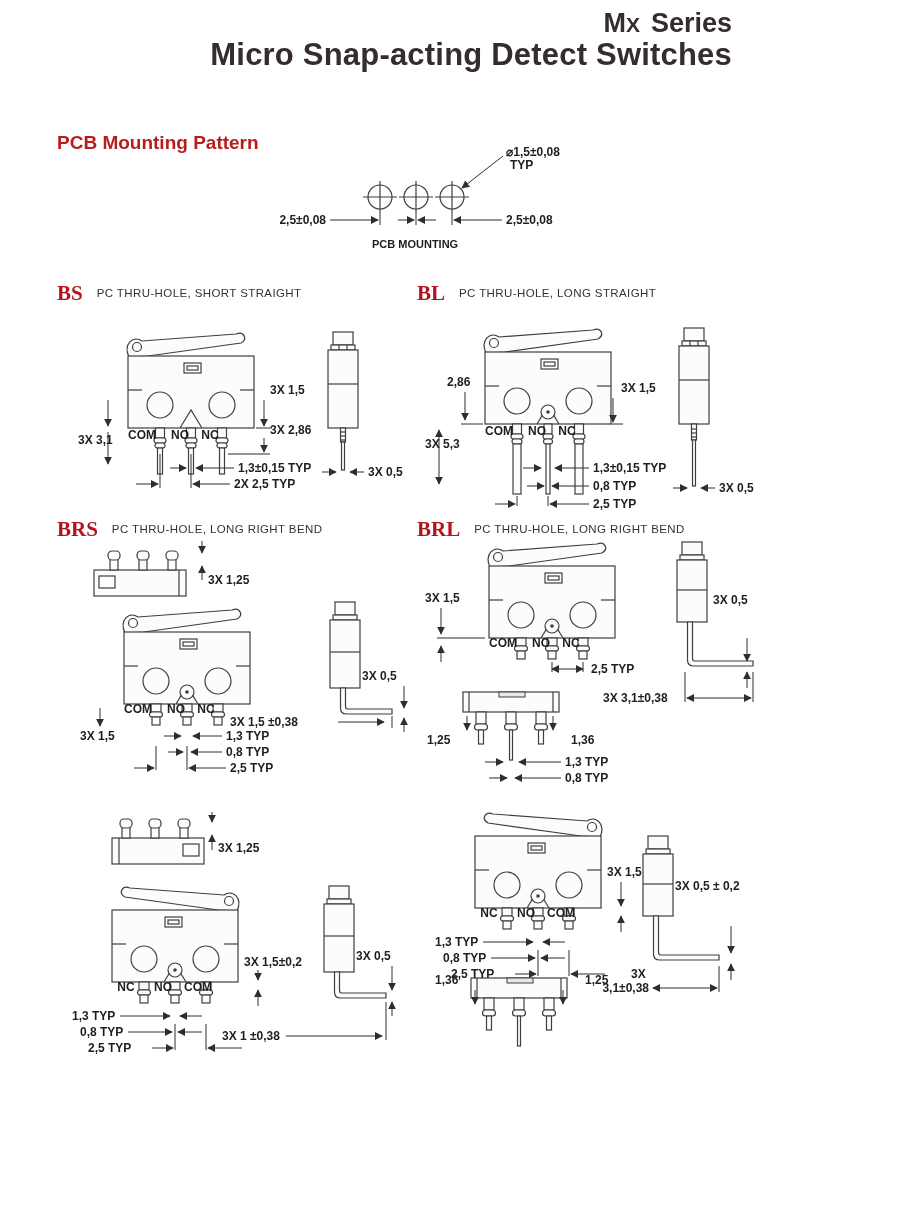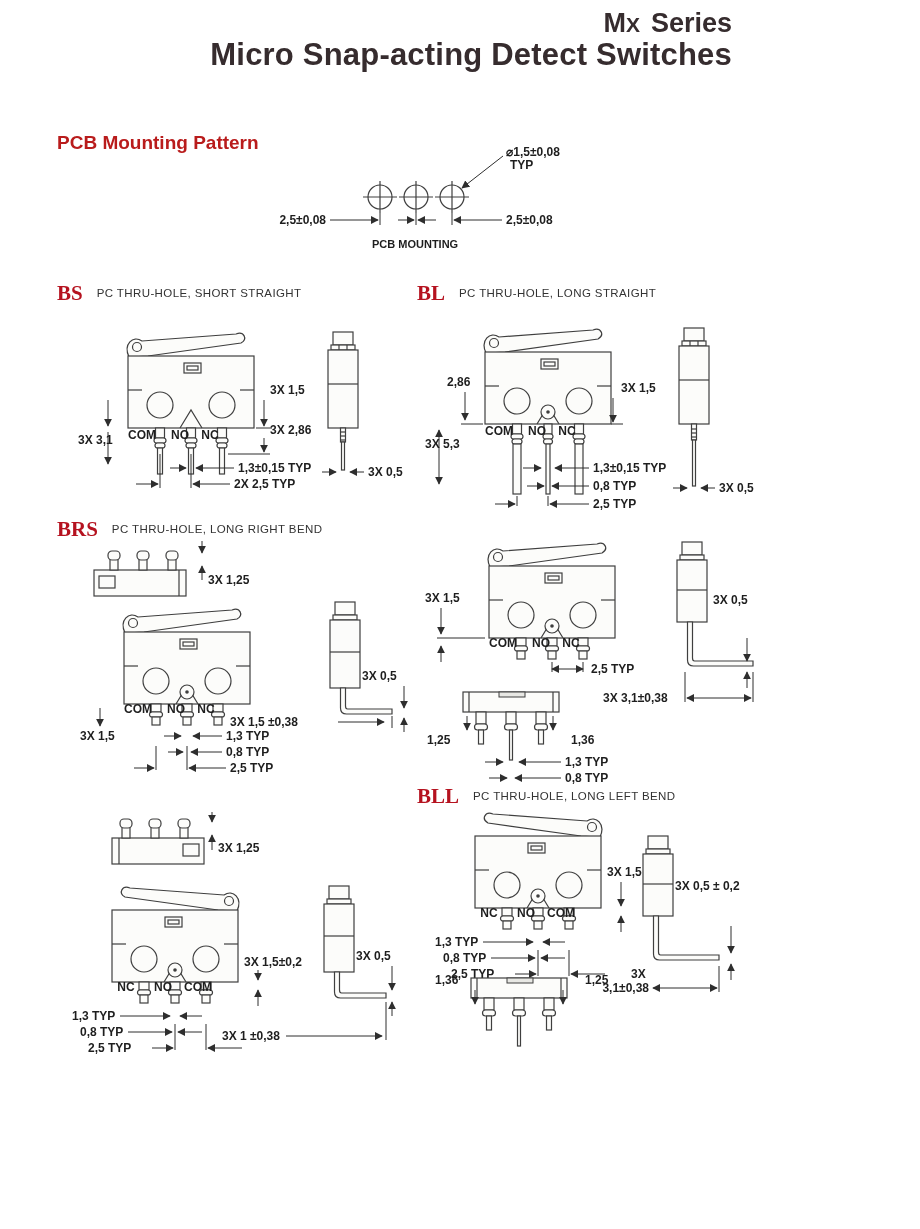--- a/index.html
+++ b/index.html
@@ -170,22 +170,22 @@
 
   <div class="sec-head" style="left:417px;top:281px">
     <span class="sec-code">BL</span><span class="sec-desc">PC THRU-HOLE, LONG STRAIGHT</span>
   </div>
   <div class="sec-head" style="left:57px;top:281px">
     <span class="sec-code">BS</span><span class="sec-desc">PC THRU-HOLE, SHORT STRAIGHT</span>
   </div>
   <div class="sec-head" style="left:57px;top:517px">
     <span class="sec-code">BRS</span><span class="sec-desc">PC THRU-HOLE, LONG RIGHT BEND</span>
   </div>
-  <div class="sec-head" style="left:417px;top:784px">
-    <span class="sec-code">BLL</span><span class="sec-desc">PC THRU-HOLE, LONG LEFT BEND</span>
+  <div class="sec-head" style="left:417px;top:517px">
+    <span class="sec-code">BRL</span><span class="sec-desc">PC THRU-HOLE, LONG RIGHT BEND</span>
   </div>
 
   <svg style="left:78px;top:326px" width="330" height="172" viewBox="0 0 330 172">
     <g transform="translate(20,6)">
       <use href="#frontbody"></use>
       <use href="#pin-s" transform="translate(62,96)"></use>
       <use href="#pin-s" transform="translate(93,96)"></use>
       <use href="#pin-s" transform="translate(124,96)"></use>
       <text class="term" x="44" y="107">COM</text>
       <text class="term" x="82" y="107">NO</text>

